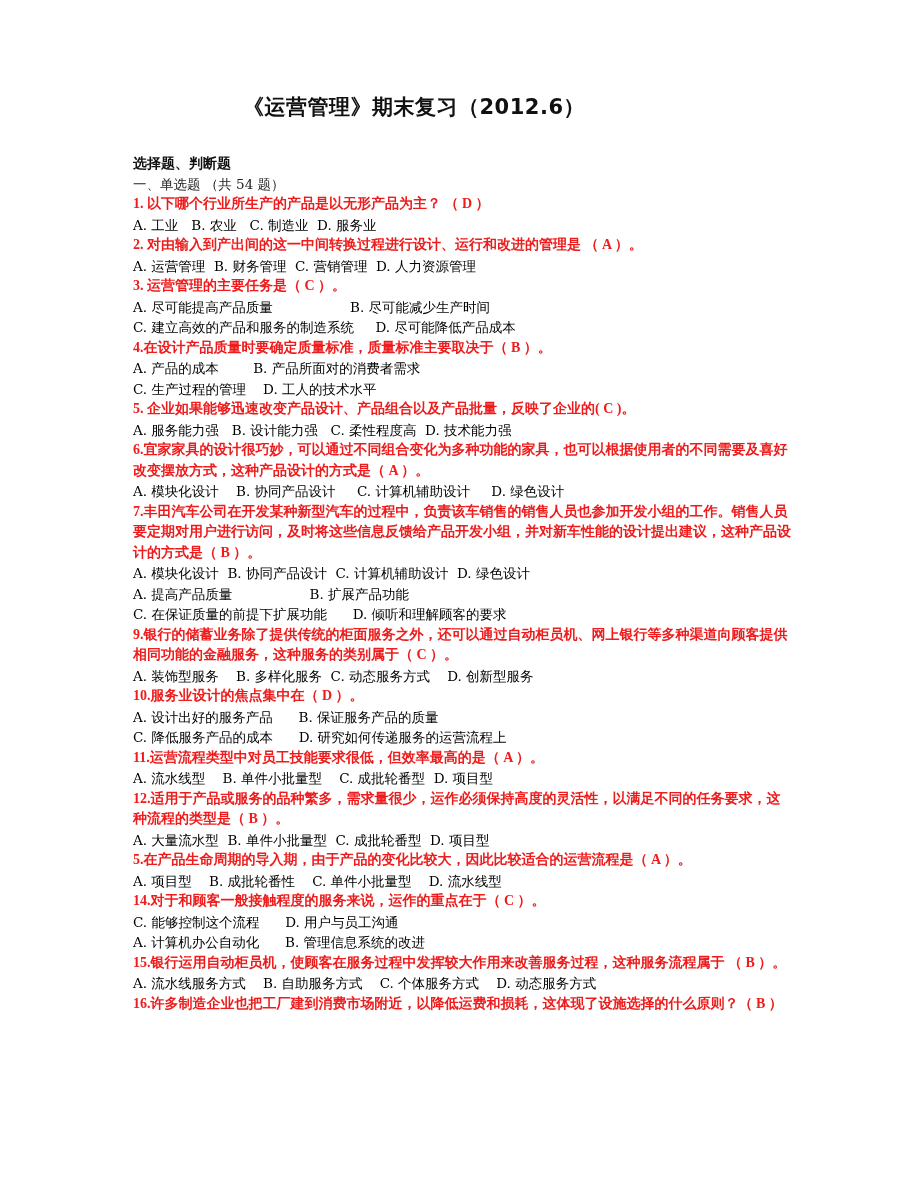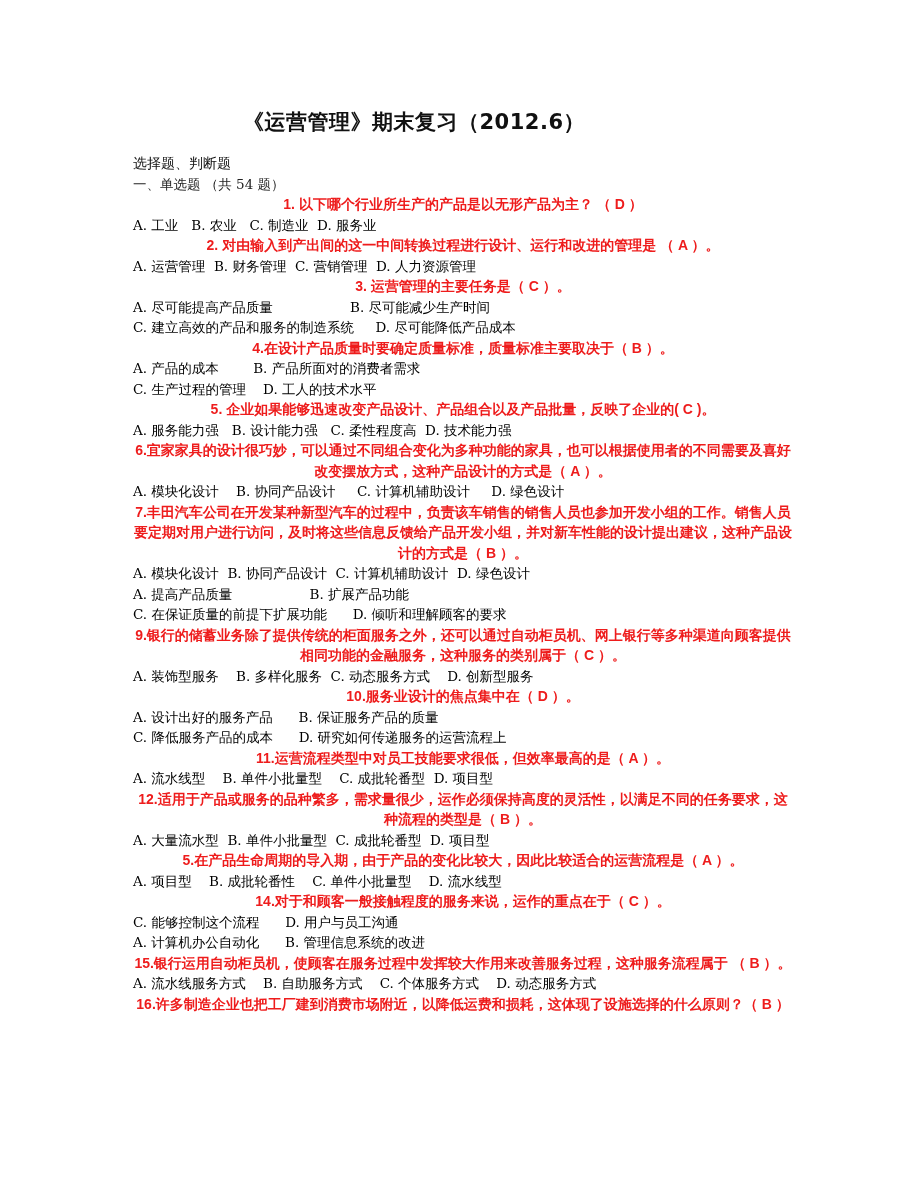--- a/index.html
+++ b/index.html
@@ -1,26 +1,26 @@
 <!DOCTYPE html>
 <html><head>
 <meta charset="utf-8">
 <style>
   html, body { margin: 0; padding: 0; background: #ffffff; }
   body { width: 920px; height: 1191px; position: relative; overflow: hidden;
          font-family: "DejaVu Serif", "Liberation Serif", serif; color: #222; }
   .page { position: absolute; left: 0; top: 0; width: 920px; height: 1191px; background: #fff; }
-  .title { position: absolute; left: 243px; top: 108px; font-size: 21px; font-weight: bold;
+  .title { position: absolute; left: 243px; top: 93px; font-size: 21px; font-weight: bold;
            color: #111; font-family: "DejaVu Sans", "Liberation Sans", sans-serif; letter-spacing: 0.5px; }
   .content { position: absolute; left: 133px; top: 153px; width: 660px; }
-  .section-head { font-size: 14px; font-weight: normal; color: #111; height: 20.5px; line-height: 20.5px;
+  .section-head { font-size: 14px; font-weight: bold; color: #111; height: 20.5px; line-height: 20.5px;
                   font-family: "DejaVu Sans", "Liberation Sans", sans-serif; }
   .sub-head { font-size: 13.5px; color: #222; height: 20.5px; line-height: 20.5px; }
   .q { color: #ee1c1c; font-weight: bold; font-size: 14px; line-height: 20.5px;
-       font-family: Liberation Sans, sans-serif; text-align: center; }
+       font-family: Liberation Serif, serif; }
   .opts { font-size: 13.5px; color: #000000; line-height: 20.5px; white-space: pre; }
 </style>
 </head>
 <body>
 
 <div class="page">
   <div class="title">《运营管理》期末复习（2012.6）</div>
 
   <div class="content">
     <div class="section-head">选择题、判断题</div>

